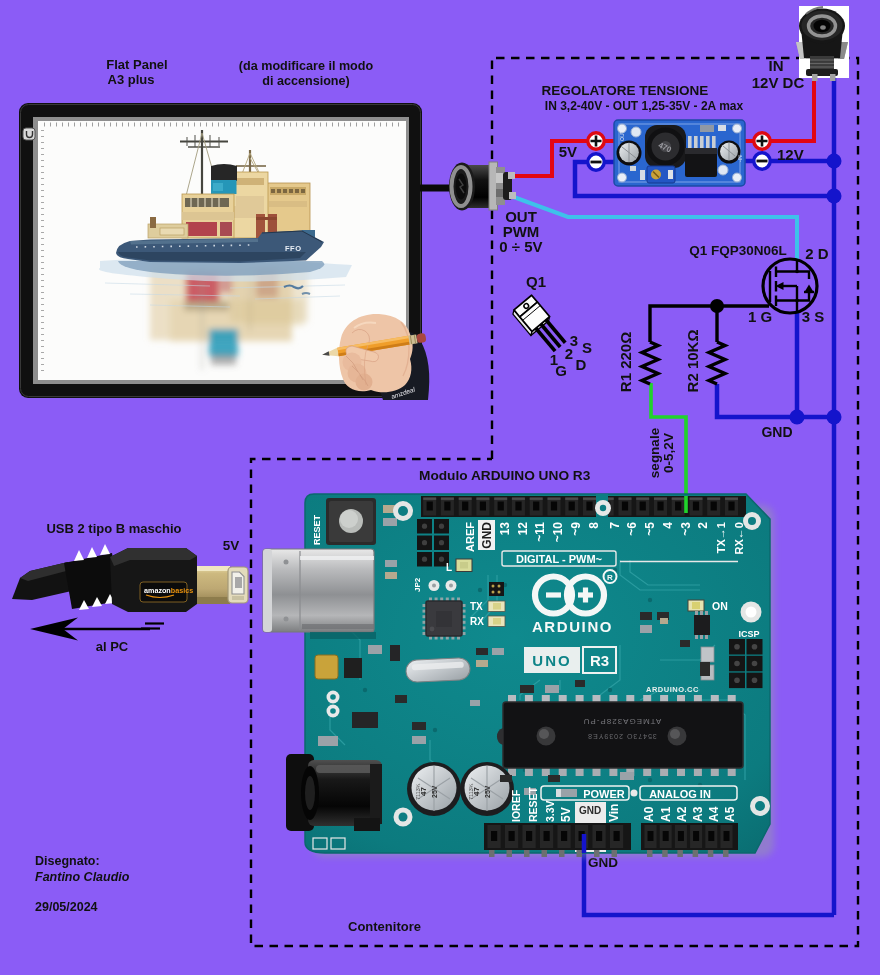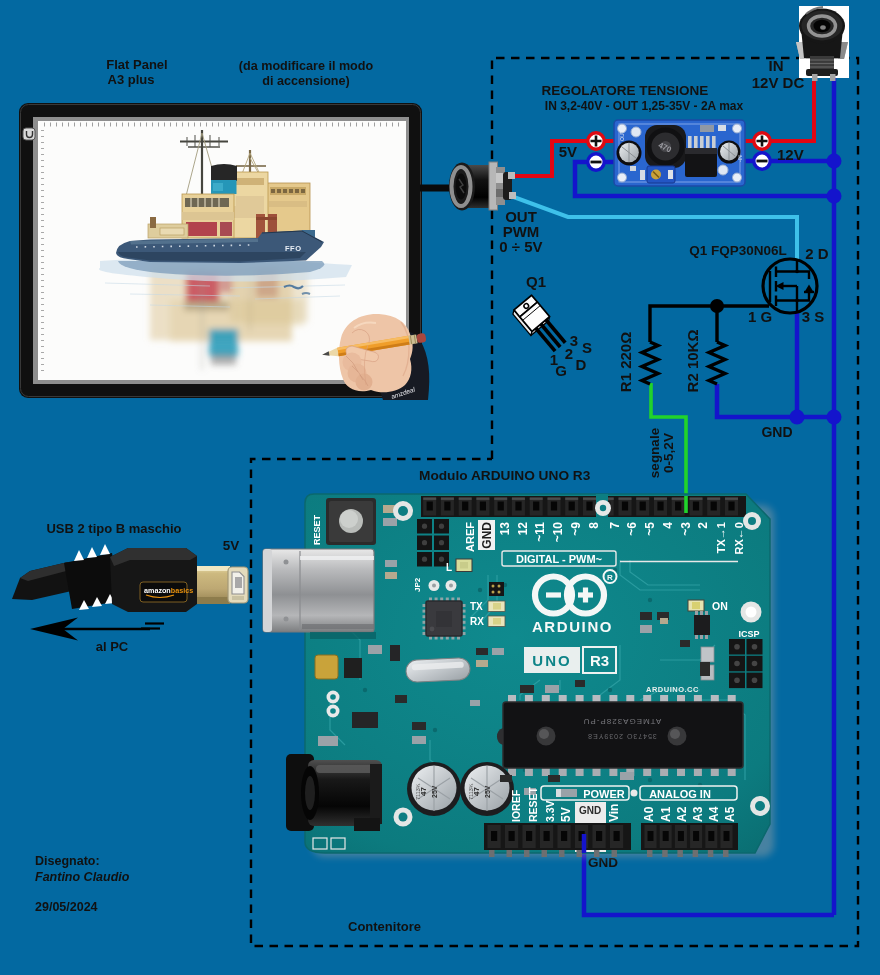--- a/index.html
+++ b/index.html
@@ -1,16 +1,16 @@
 <!DOCTYPE html>
 <html><head>
 <meta charset="utf-8">
 <style>
   html,body{margin:0;padding:0;background:#ffffff;}
-  #canvas{position:relative;width:880px;height:975px;background:#0369a1;overflow:hidden;
+  #canvas{position:relative;width:880px;height:975px;background:#8b5cf6;overflow:hidden;
           font-family:"Liberation Sans",sans-serif;}
   svg{position:absolute;left:0;top:0;}
   text{font-family:"Liberation Sans",sans-serif;}
 </style>
 </head>
 <body>
 <div id="canvas">
 <svg width="880" height="975" viewBox="0 0 880 975">
   <defs>
     <filter id="b1" x="-20%" y="-20%" width="140%" height="140%">

